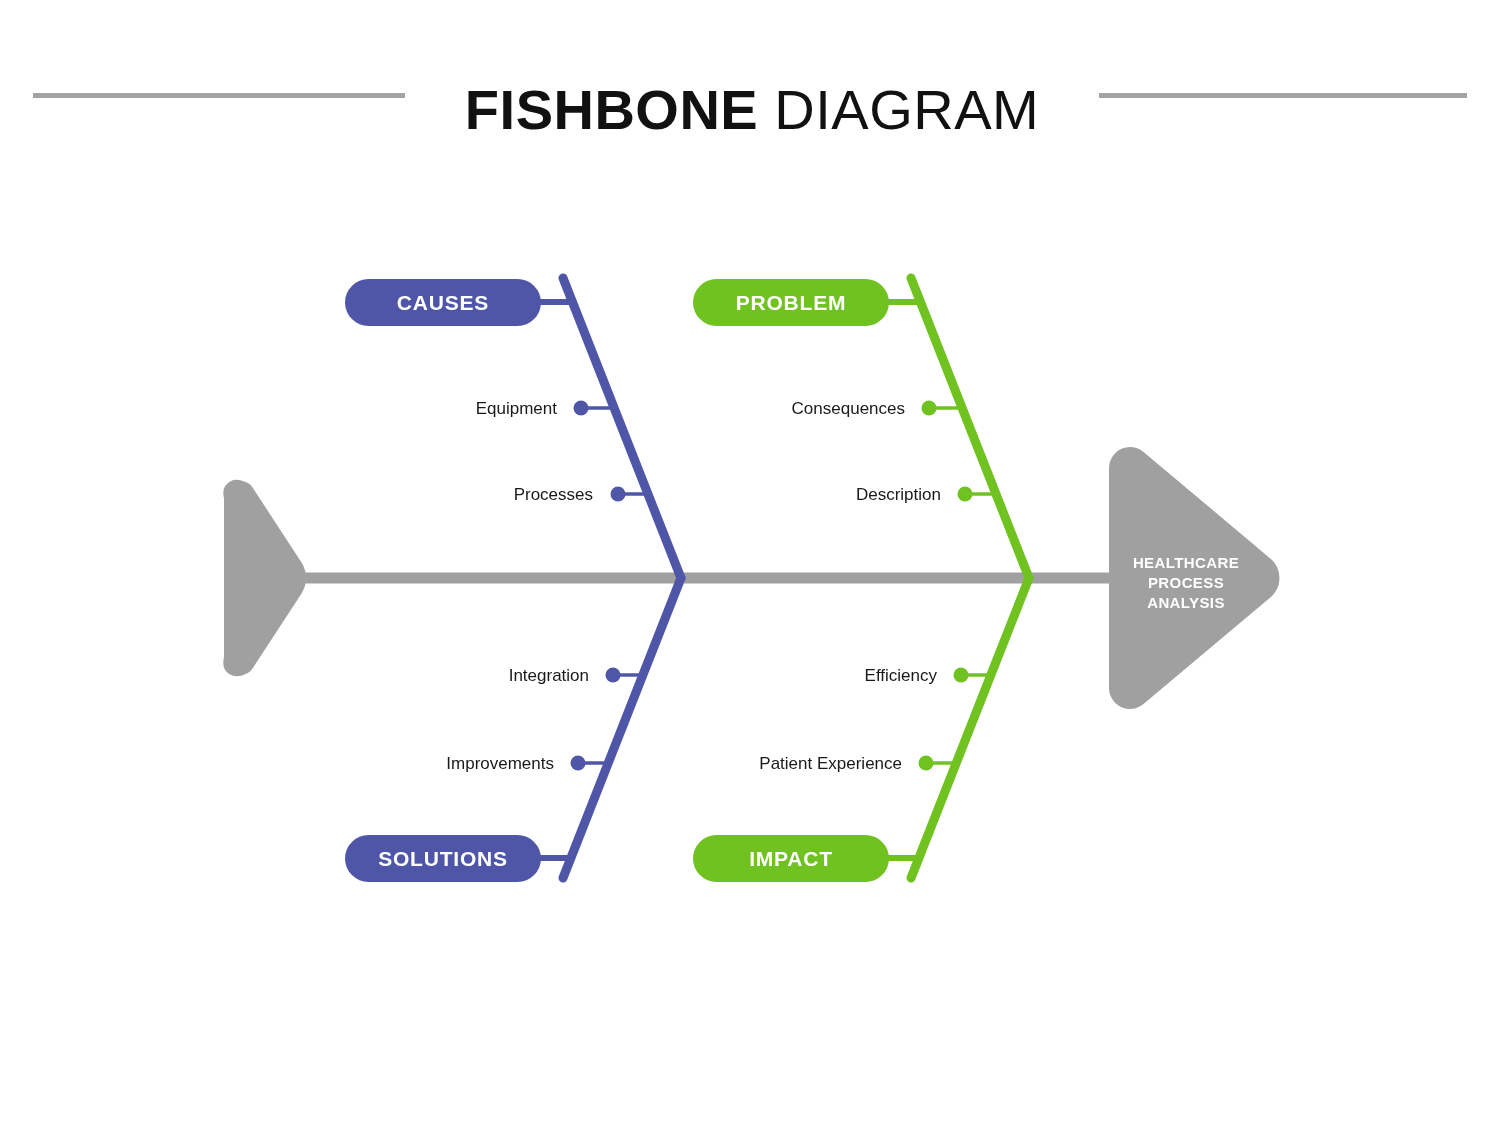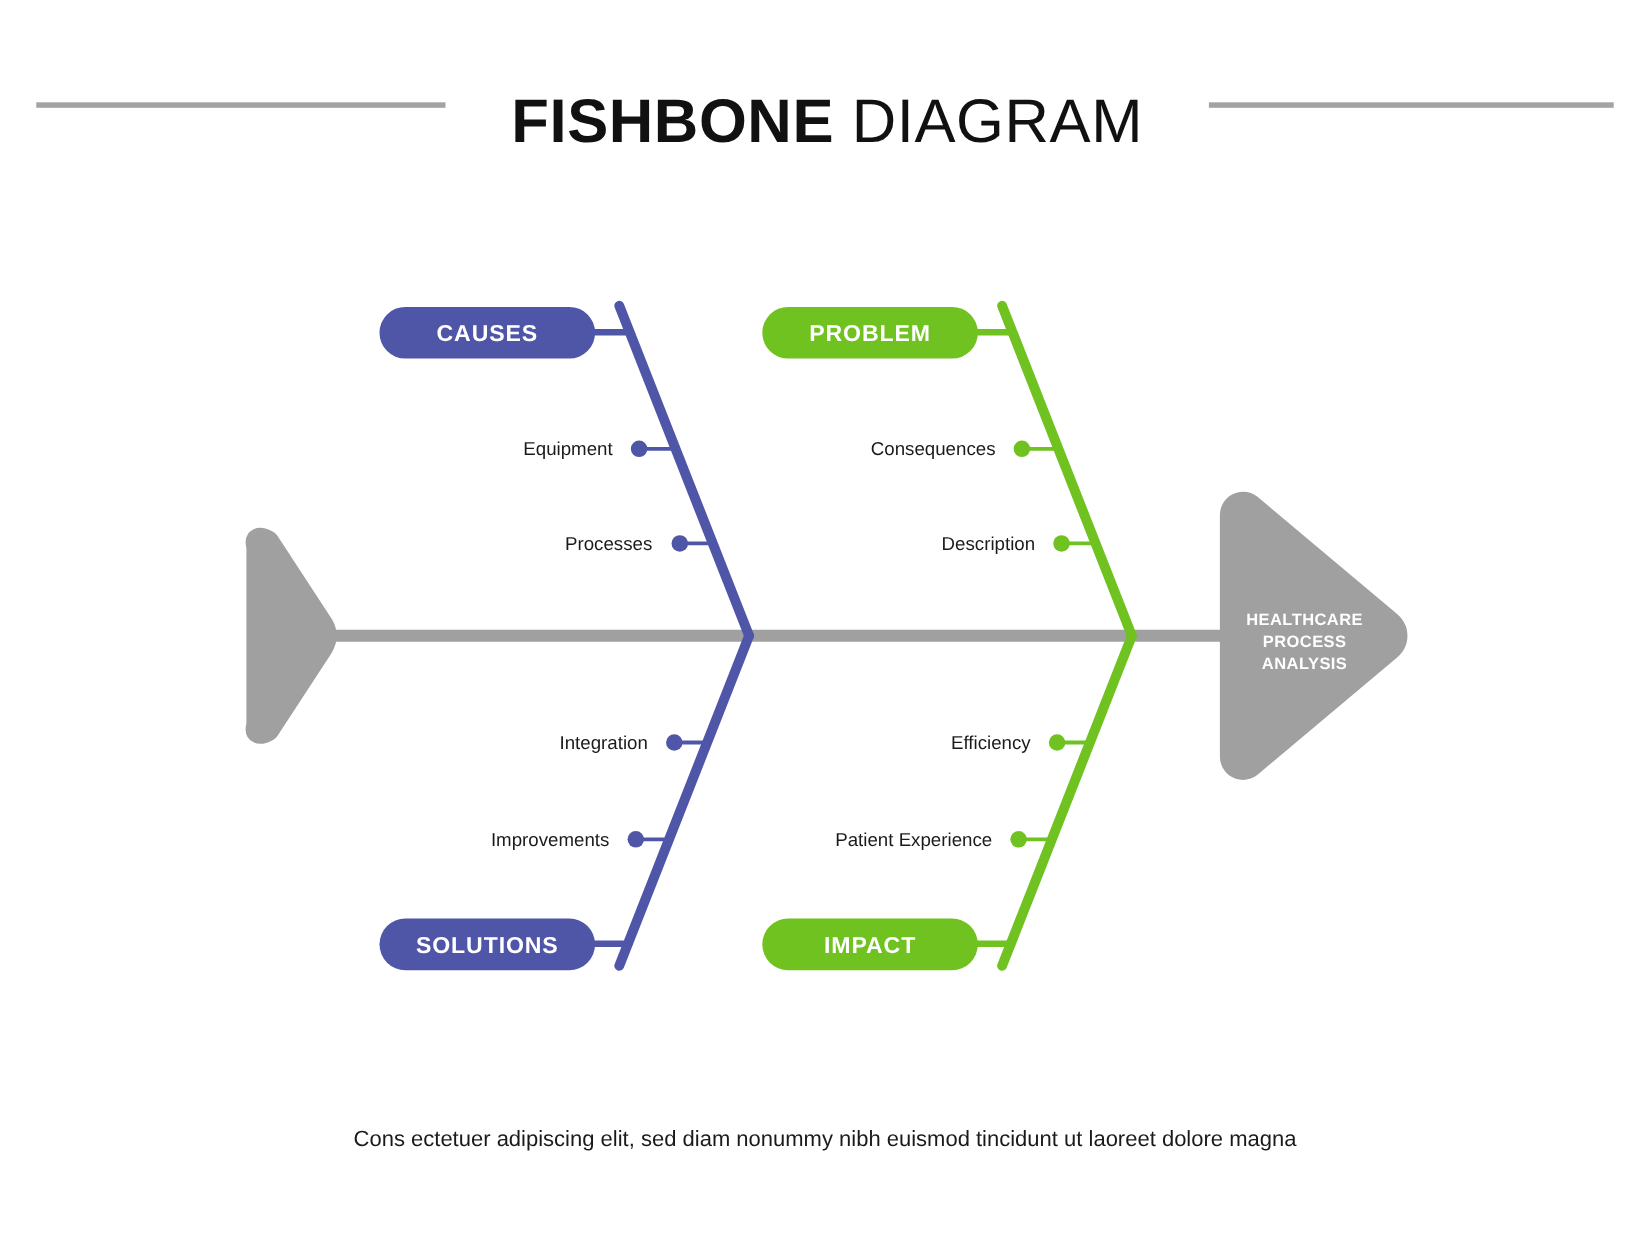--- a/index.html
+++ b/index.html
@@ -133,16 +133,15 @@
     <circle cx="961" cy="675" r="7.5" fill="#6fc220"></circle>
     <text class="bone-label" x="937" y="681" text-anchor="end">Efficiency</text>
 
     <line x1="926" y1="763" x2="958" y2="763" stroke="#6fc220" stroke-width="3.5"></line>
     <circle cx="926" cy="763" r="7.5" fill="#6fc220"></circle>
     <text class="bone-label" x="902" y="769" text-anchor="end">Patient Experience</text>
 
   </svg>
 
   <div class="caption">
-    <span class="line">Cons ectetuer adipiscing elit, sed diam nonummy nibh euismod tincidunt ut laoreet dolore magna</span>
   </div>
 
 </div>
 
 </body></html>

